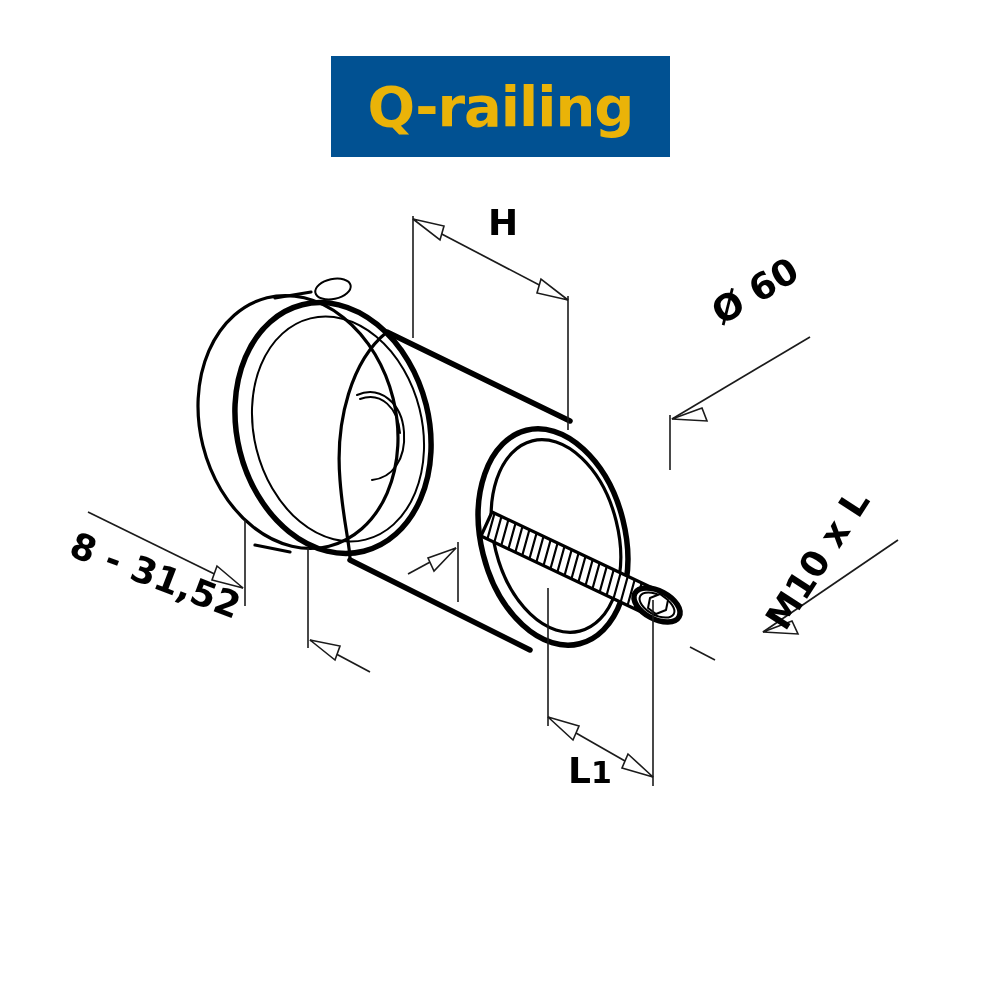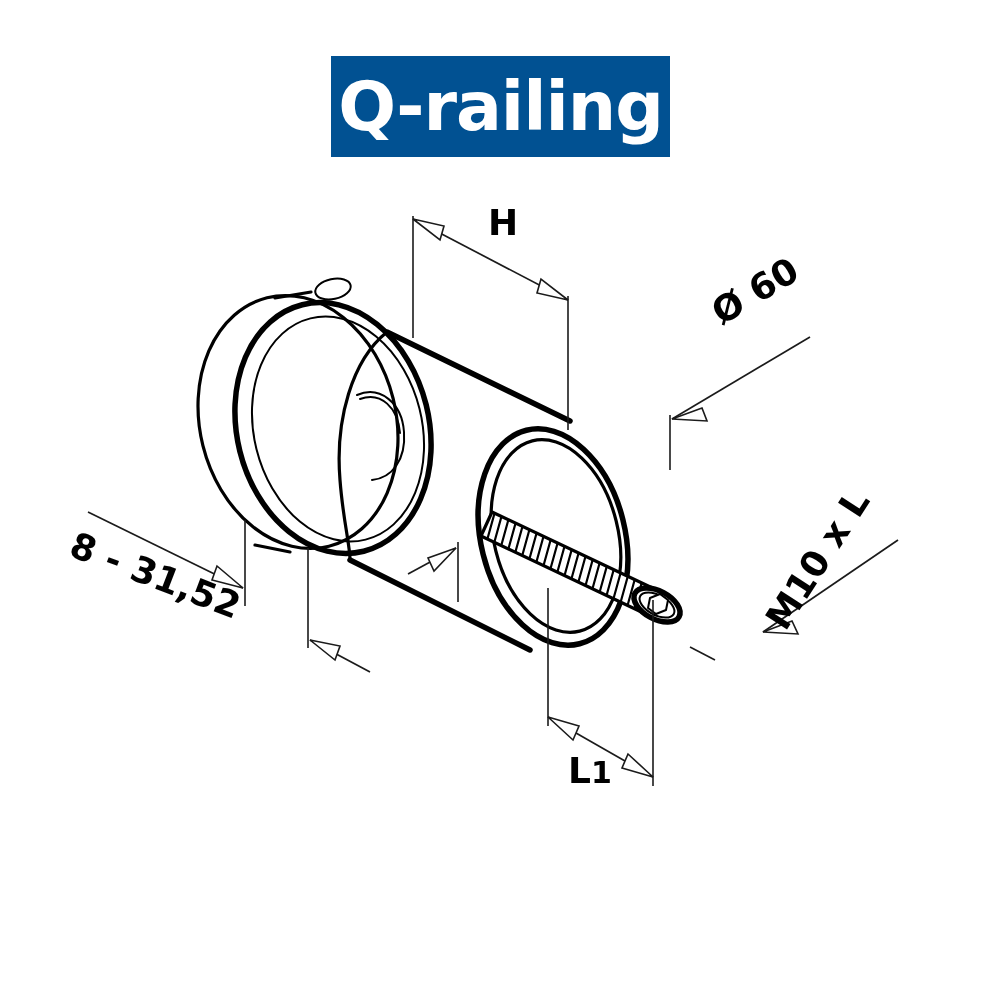--- a/index.html
+++ b/index.html
@@ -26,23 +26,23 @@
     left: 331px;
     top: 56px;
     width: 339px;
     height: 101px;
     background: #015192;
     display: flex;
     align-items: center;
     justify-content: center;
   }
   #logo-text {
-    color: #ffffff;
+    color: #eab308;
     font-family: "DejaVu Sans", sans-serif;
-    font-size: 68px;
+    font-size: 56px;
     font-weight: bold;
     letter-spacing: -1px;
     line-height: 1;
     white-space: nowrap;
     user-select: none;
   }
   
   #drawing {
     position: absolute;
     left: 0;

